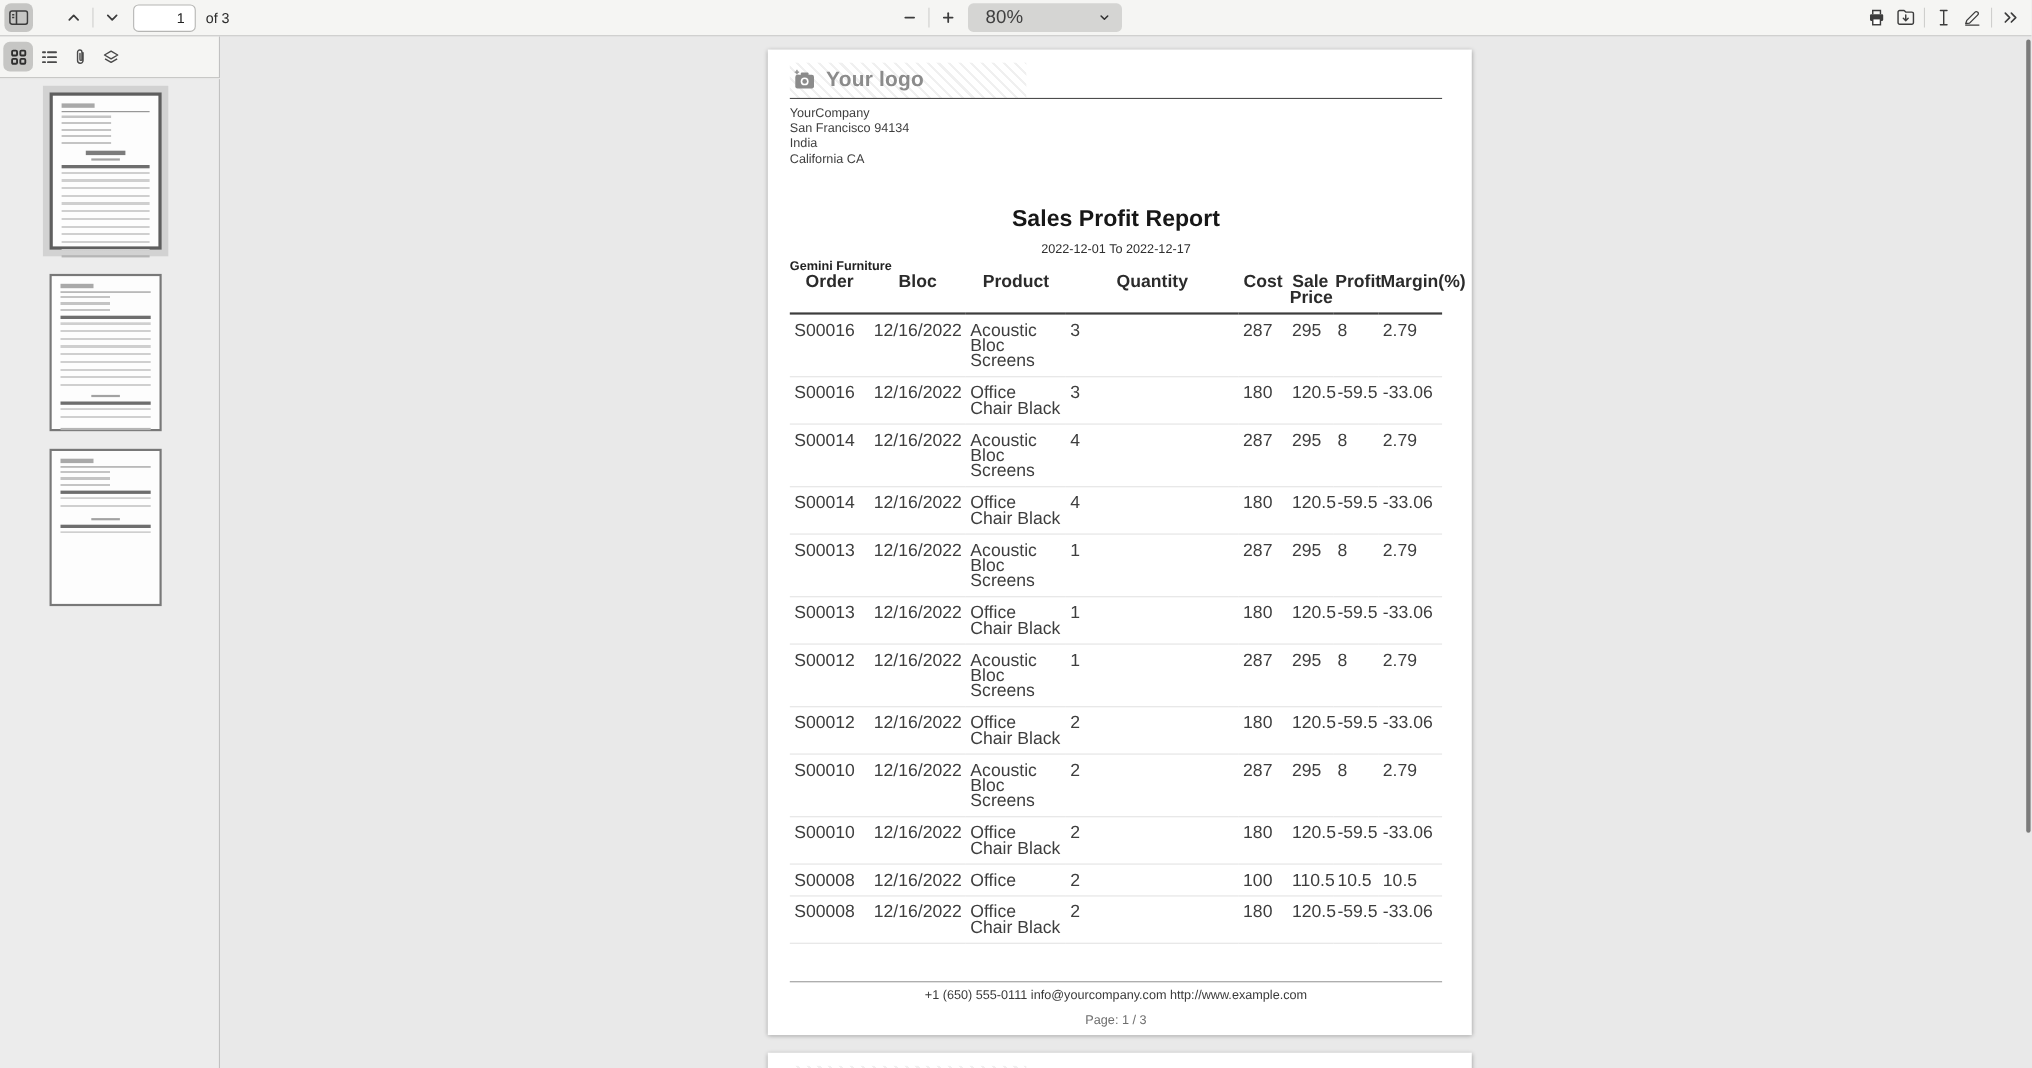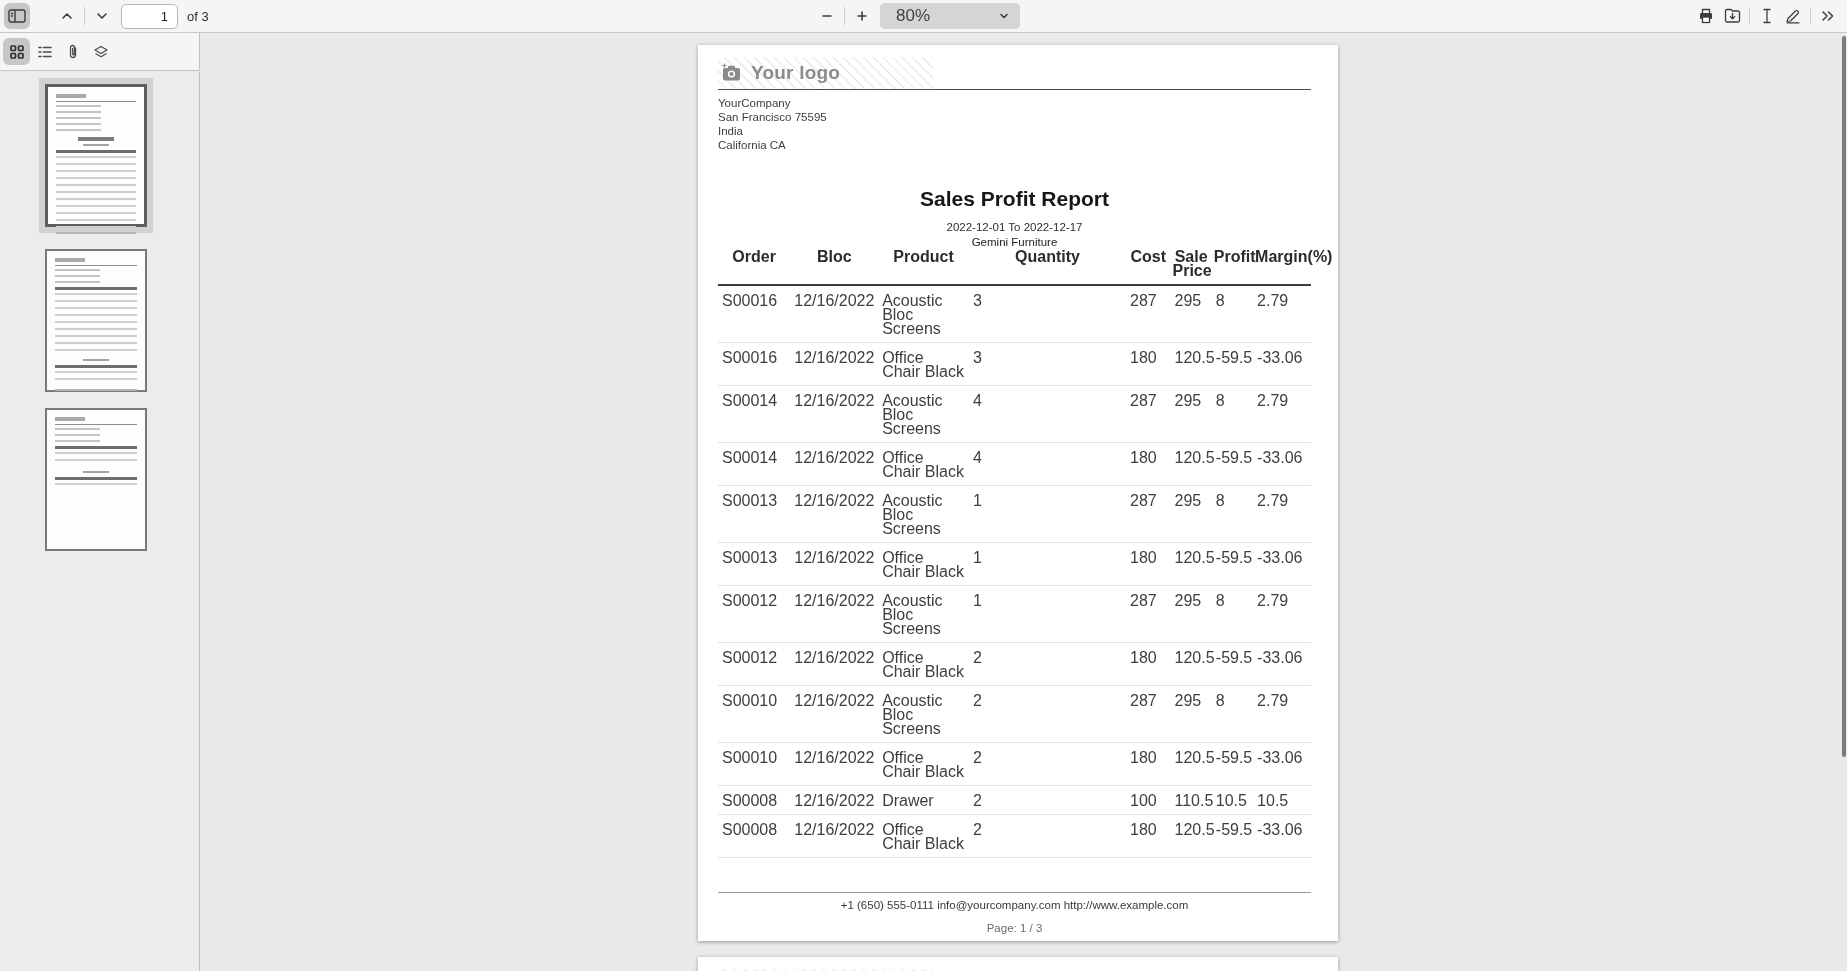--- a/index.html
+++ b/index.html
@@ -61,21 +61,21 @@
   .page2 { top:924px; height:100px; }
   .page-inner { padding:12px 27px 0 20px; color:#3f3f3f; font-size:11.5px; }
 
   .logo-row { display:flex; align-items:center; gap:9px; height:32px; width:215px; padding-left:3px;
               background:repeating-linear-gradient(45deg, transparent 0 5px, #f0f0f0 5px 7px); }
   .logo-text { font-size:19px; font-weight:700; color:#8b8b8b; letter-spacing:0.2px; }
   .head-divider { border-top:1px solid #4c4c4c; }
   .address { margin-top:6px; line-height:14px; color:#3e3e3e; }
   .rtitle { text-align:center; font-size:21px; font-weight:600; color:#171717; margin-top:35px; }
   .rrange { text-align:center; margin-top:10px; font-weight:400; color:#2f2f2f; }
-  .rpartner { text-align:center; margin-top:3px; font-weight:400; color:#222; }
+  .rpartner { text-align:left; margin-top:3px; font-weight:700; color:#222; }
 
   table.report { width:100%; border-collapse:collapse; font-size:16px; color:#3e3e3e;
                  table-layout:fixed; }
   table.report th { font-weight:700; color:#2b2b2b; text-align:center; vertical-align:top;
                     padding:2px 2px 6px 2px; border-bottom:2px solid #3d3d3d; line-height:14px; }
   table.report th:last-child { white-space:nowrap; }
   table.report td { text-align:left; padding:8px 3px 6px 4px; border-bottom:1px solid #e3e3e3;
                     vertical-align:top; line-height:14px; }
   .c-order{width:70px}.c-date{width:85px}.c-prod{width:88px}.c-qty{width:152px}
   .c-cost{width:43px}.c-sale{width:40px}.c-profit{width:40px}.c-margin{width:56px}
@@ -296,21 +296,21 @@
             <circle cx="10.5" cy="11" r="2.1" fill="#8b8b8b"></circle>
             <path d="M3.5 0.5 v4 M1.5 2.5 h4" stroke="#8b8b8b" stroke-width="1.2"></path>
           </svg>
         </span>
         <span class="logo-text">Your logo</span>
       </div>
       <div class="head-divider"></div>
 
       <div class="address">
         <div>YourCompany</div>
-        <div>San Francisco 75595</div>
+        <div>San Francisco 94134</div>
         <div>India</div>
         <div>California CA</div>
       </div>
 
       <div class="rtitle">Sales Profit Report</div>
       <div class="rrange">2022-12-01 To 2022-12-17</div>
       <div class="rpartner">Gemini Furniture</div>
 
       <table class="report">
         <colgroup>
@@ -432,21 +432,21 @@
               <td>Office Chair Black</td>
               <td>2</td>
               <td>180</td>
               <td>120.5</td>
               <td>-59.5</td>
               <td>-33.06</td>
             </tr>
             <tr>
               <td>S00008</td>
               <td>12/16/2022</td>
-              <td>Drawer</td>
+              <td>Office</td>
               <td>2</td>
               <td>100</td>
               <td>110.5</td>
               <td>10.5</td>
               <td>10.5</td>
             </tr>
             <tr>
               <td>S00008</td>
               <td>12/16/2022</td>
               <td>Office Chair Black</td>

